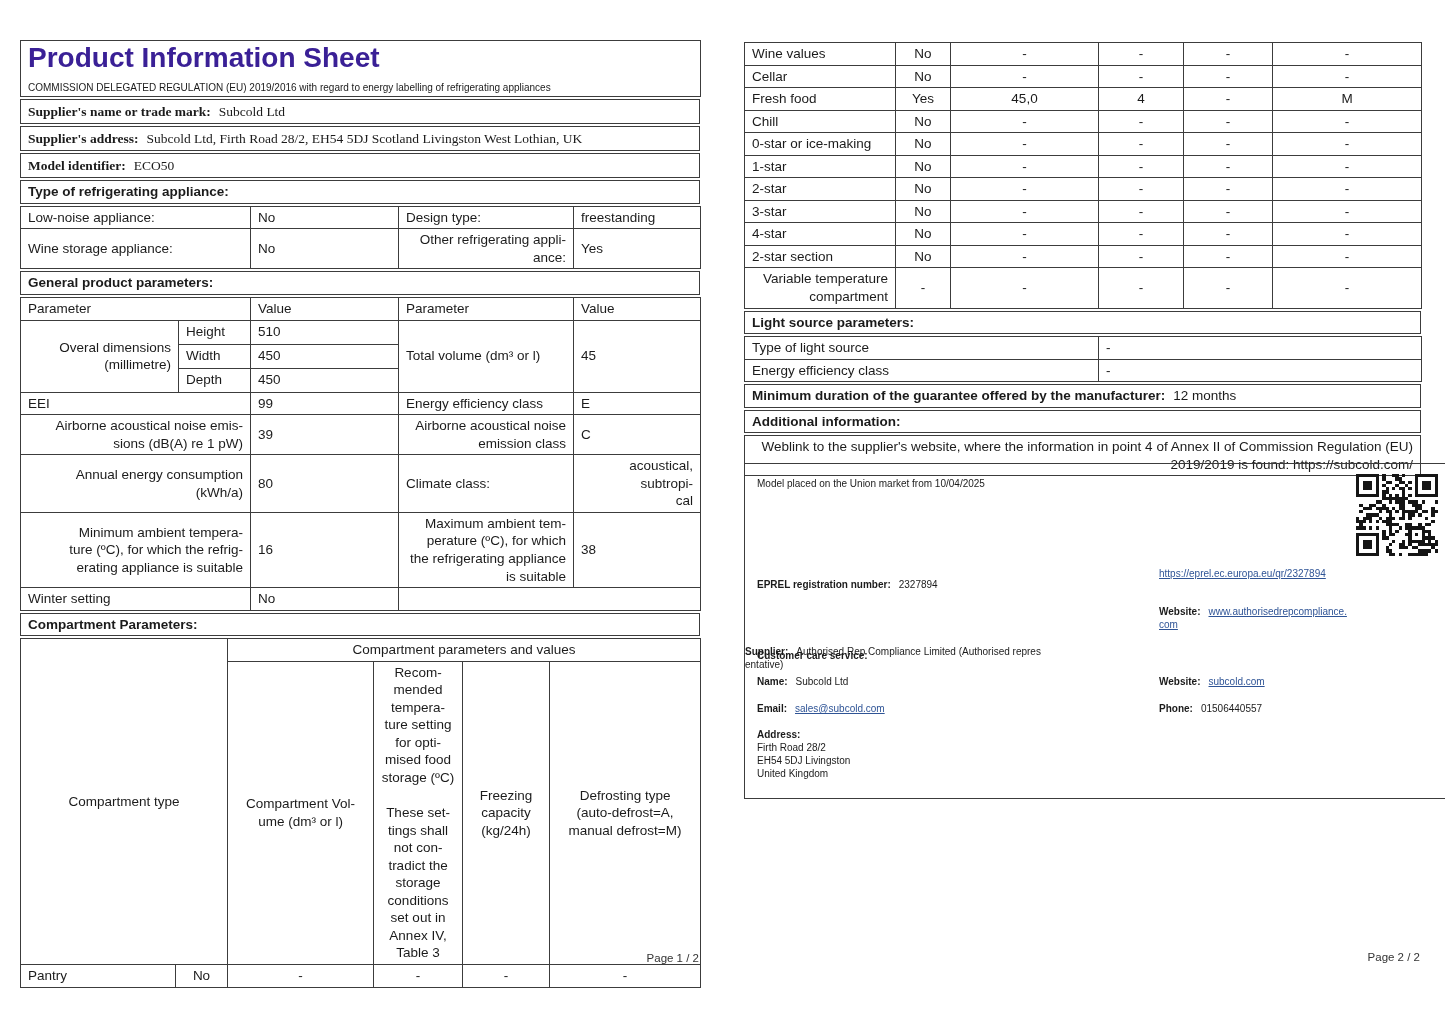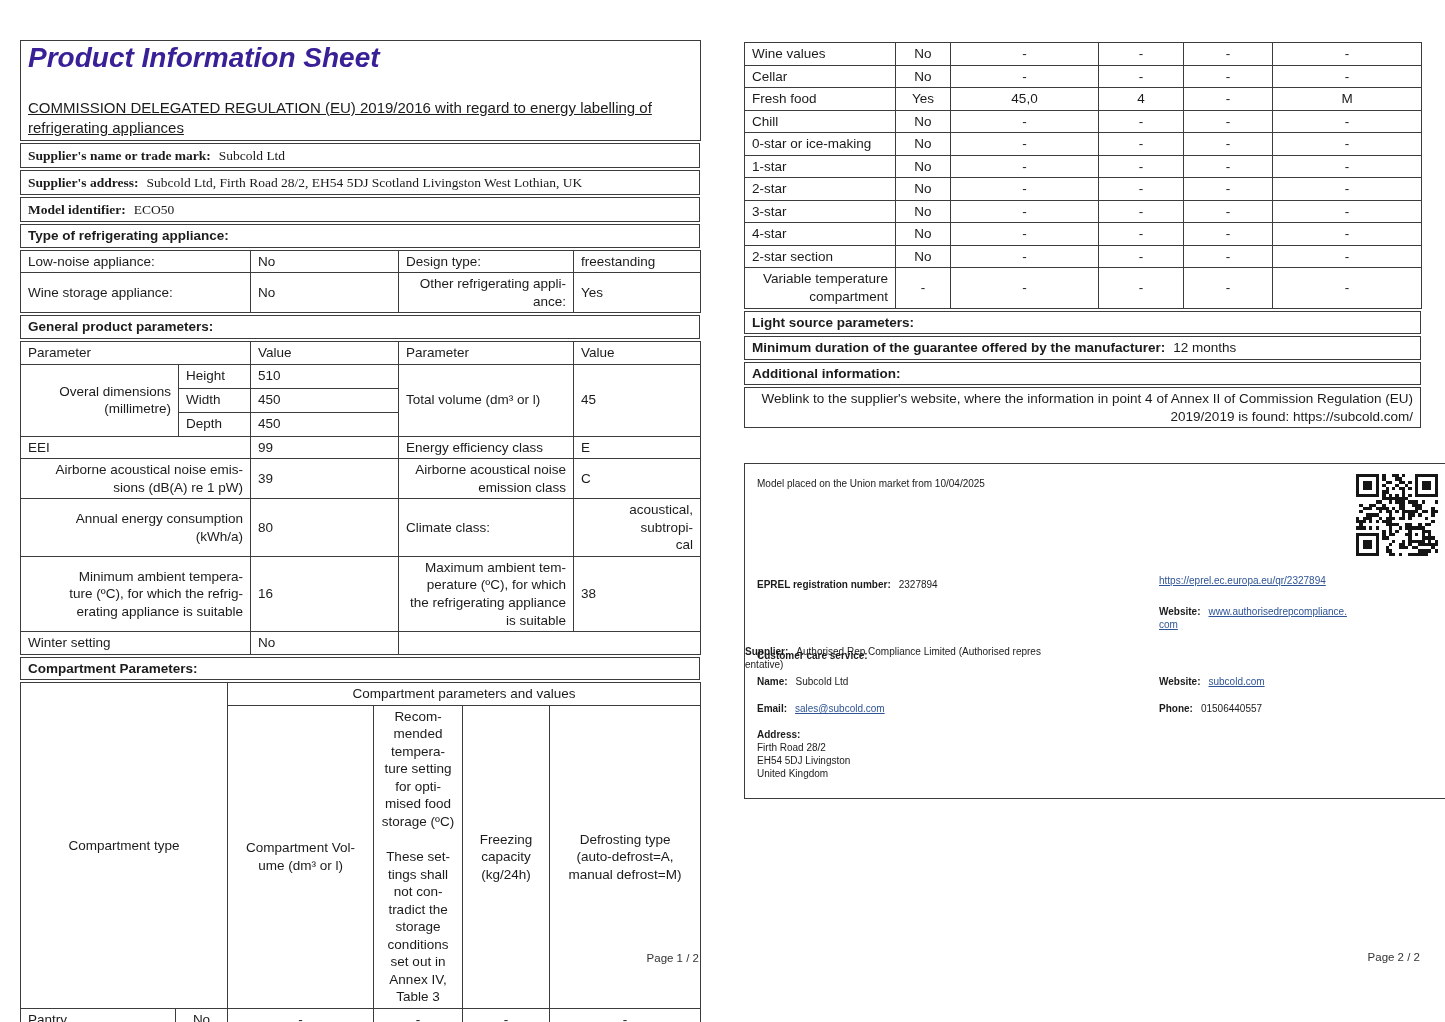--- a/index.html
+++ b/index.html
@@ -20,22 +20,22 @@
   table.tbl:first-child{margin-top:0;}
   .tbl td{
     border:1.5px solid var(--border);
     padding:2px 7px;font-size:13.5px;line-height:1.3;
     vertical-align:middle;overflow:hidden;
   }
   .lblgap{margin-right:8px;}
   .pre{white-space:pre-line;text-align:right;}
   .ctr{text-align:center;}
   .title-cell{padding:7px 9px 8px 9px;}
-  .doc-title{font-size:28px;font-weight:bold;color:var(--title-color);line-height:1.1;font-style:italic;}
-  .doc-subtitle{font-size:15px;margin-top:24px;line-height:1.35;text-decoration:underline;}
+  .doc-title{font-size:28px;font-weight:bold;color:var(--title-color);line-height:1.1;}
+  .doc-subtitle{font-size:10px;margin-top:7px;line-height:1.35;}
   .sect-label{font-weight:bold;}
   .h24 td{height:19px;font-family:Liberation Serif, serif;}
   .small-head{font-size:13.3px;}
   .pg-footer{
     position:absolute;right:1px;font-size:11.5px;color:#333;
   }
   .pg1-footer{top:912px;}
   .pg2-footer{top:909px;}
   .market-box{
     position:absolute;left:0;top:421px;width:674px;height:334px;
@@ -378,20 +378,36 @@
     </table>
 
   <table class="tbl">
     <tbody>
         <tr>
           <td class="sect-label">Light source parameters:</td>
         </tr>
   </tbody>
     </table>
 
+  <table class="tbl">
+    <colgroup>
+        <col style="width:354px">
+        <col style="width:323px">
+      </colgroup>
+    <tbody>
+        <tr>
+      <td>Type of light source</td>
+      <td>-</td>
+    </tr>
+    <tr>
+      <td>Energy efficiency class</td>
+      <td>-</td>
+    </tr>
+  </tbody>
+    </table>
 
   <table class="tbl">
     <tbody>
         <tr>
           <td>
       <b class="lblgap">Minimum duration of the guarantee offered by the manufacturer:</b><span>12 months</span>
     </td>
         </tr>
   </tbody>
     </table>
@@ -715,21 +731,21 @@
           <rect x="17" y="24" width="1" height="1"></rect>
           <rect x="18" y="24" width="1" height="1"></rect>
           <rect x="19" y="24" width="1" height="1"></rect>
           <rect x="20" y="24" width="1" height="1"></rect>
           <rect x="21" y="24" width="1" height="1"></rect>
         </svg></div>
 
     <div class="mi" style="left:12px;top:114px;">
       <b class="lblgap">EPREL registration number:</b><span>2327894</span>
     </div>
-    <div class="mi" style="left:414px;top:110px;">
+    <div class="mi" style="left:414px;top:103px;">
       <a class="lnk">https://eprel.ec.europa.eu/qr/2327894</a>
     </div>
 
     <div class="mi" style="left:0;top:141px;width:392px;margin-top:40px;">
       <b class="lblgap">Supplier:</b><span class="pre">Authorised Rep Compliance Limited (Authorised repres
 entative)</span>
     </div>
     <div class="mi" style="left:414px;top:141px;width:250px;">
       <b class="lblgap">Website:</b><a class="lnk pre">www.authorisedrepcompliance.
 com</a>

